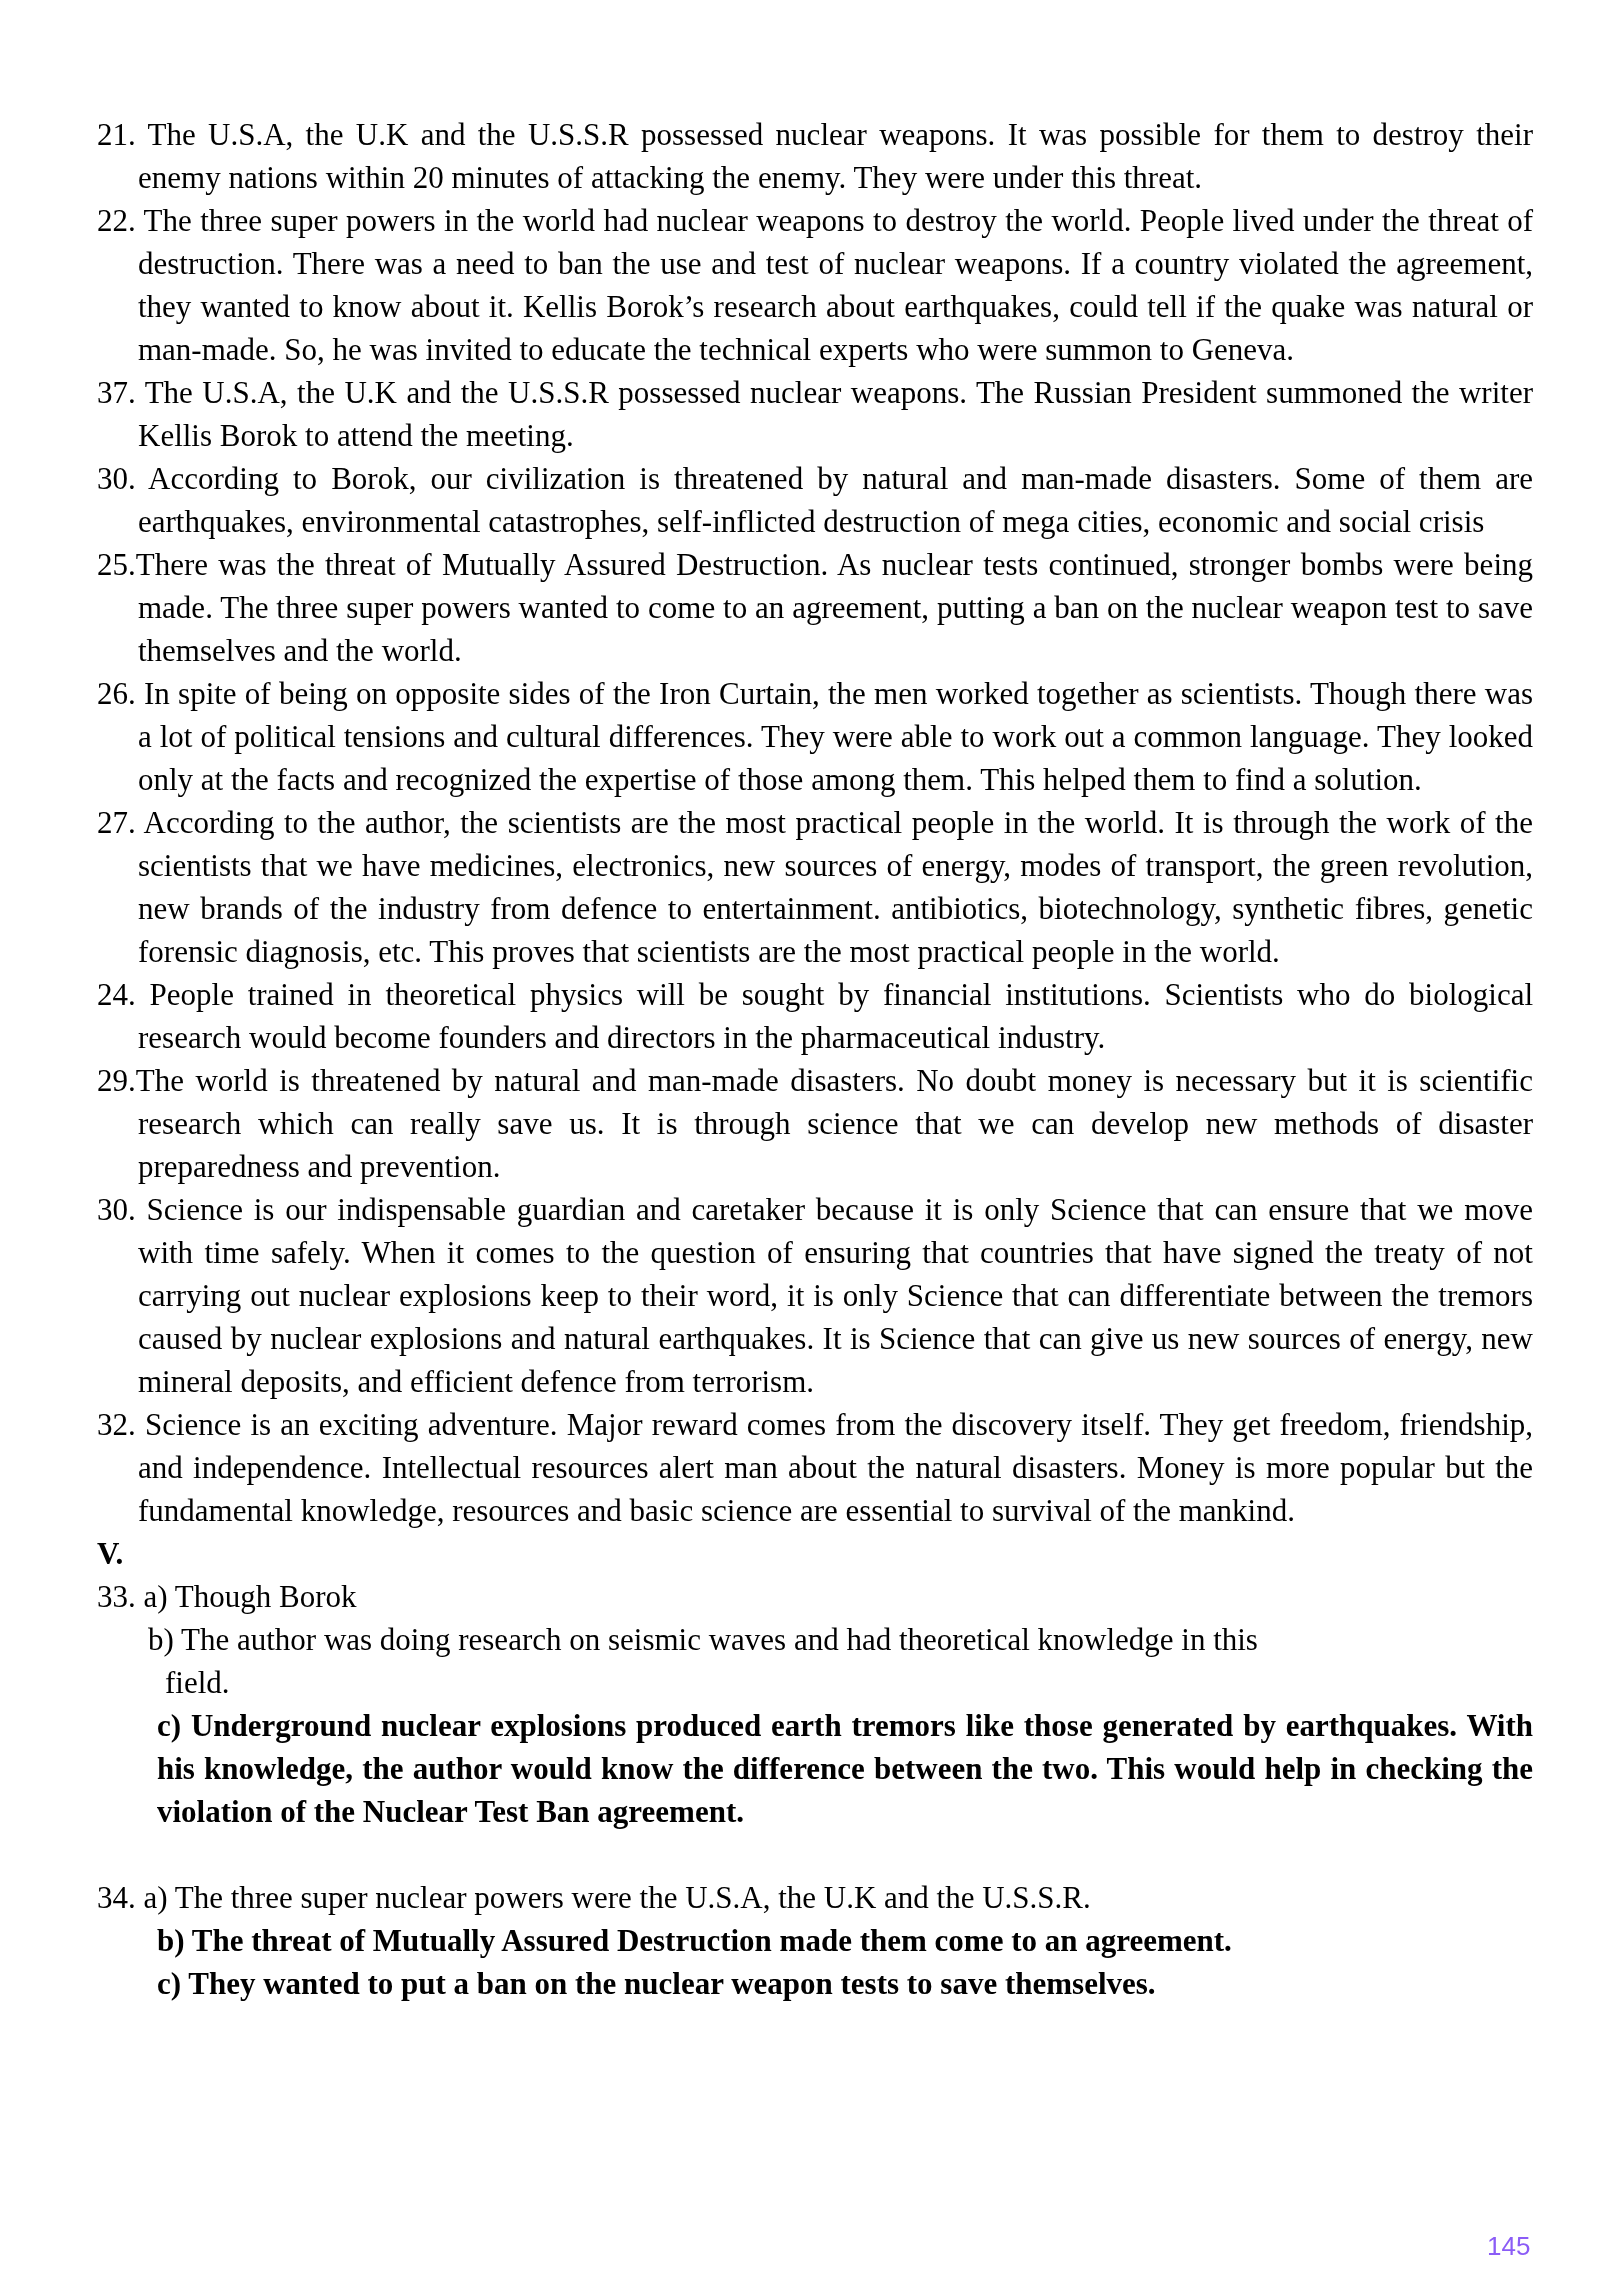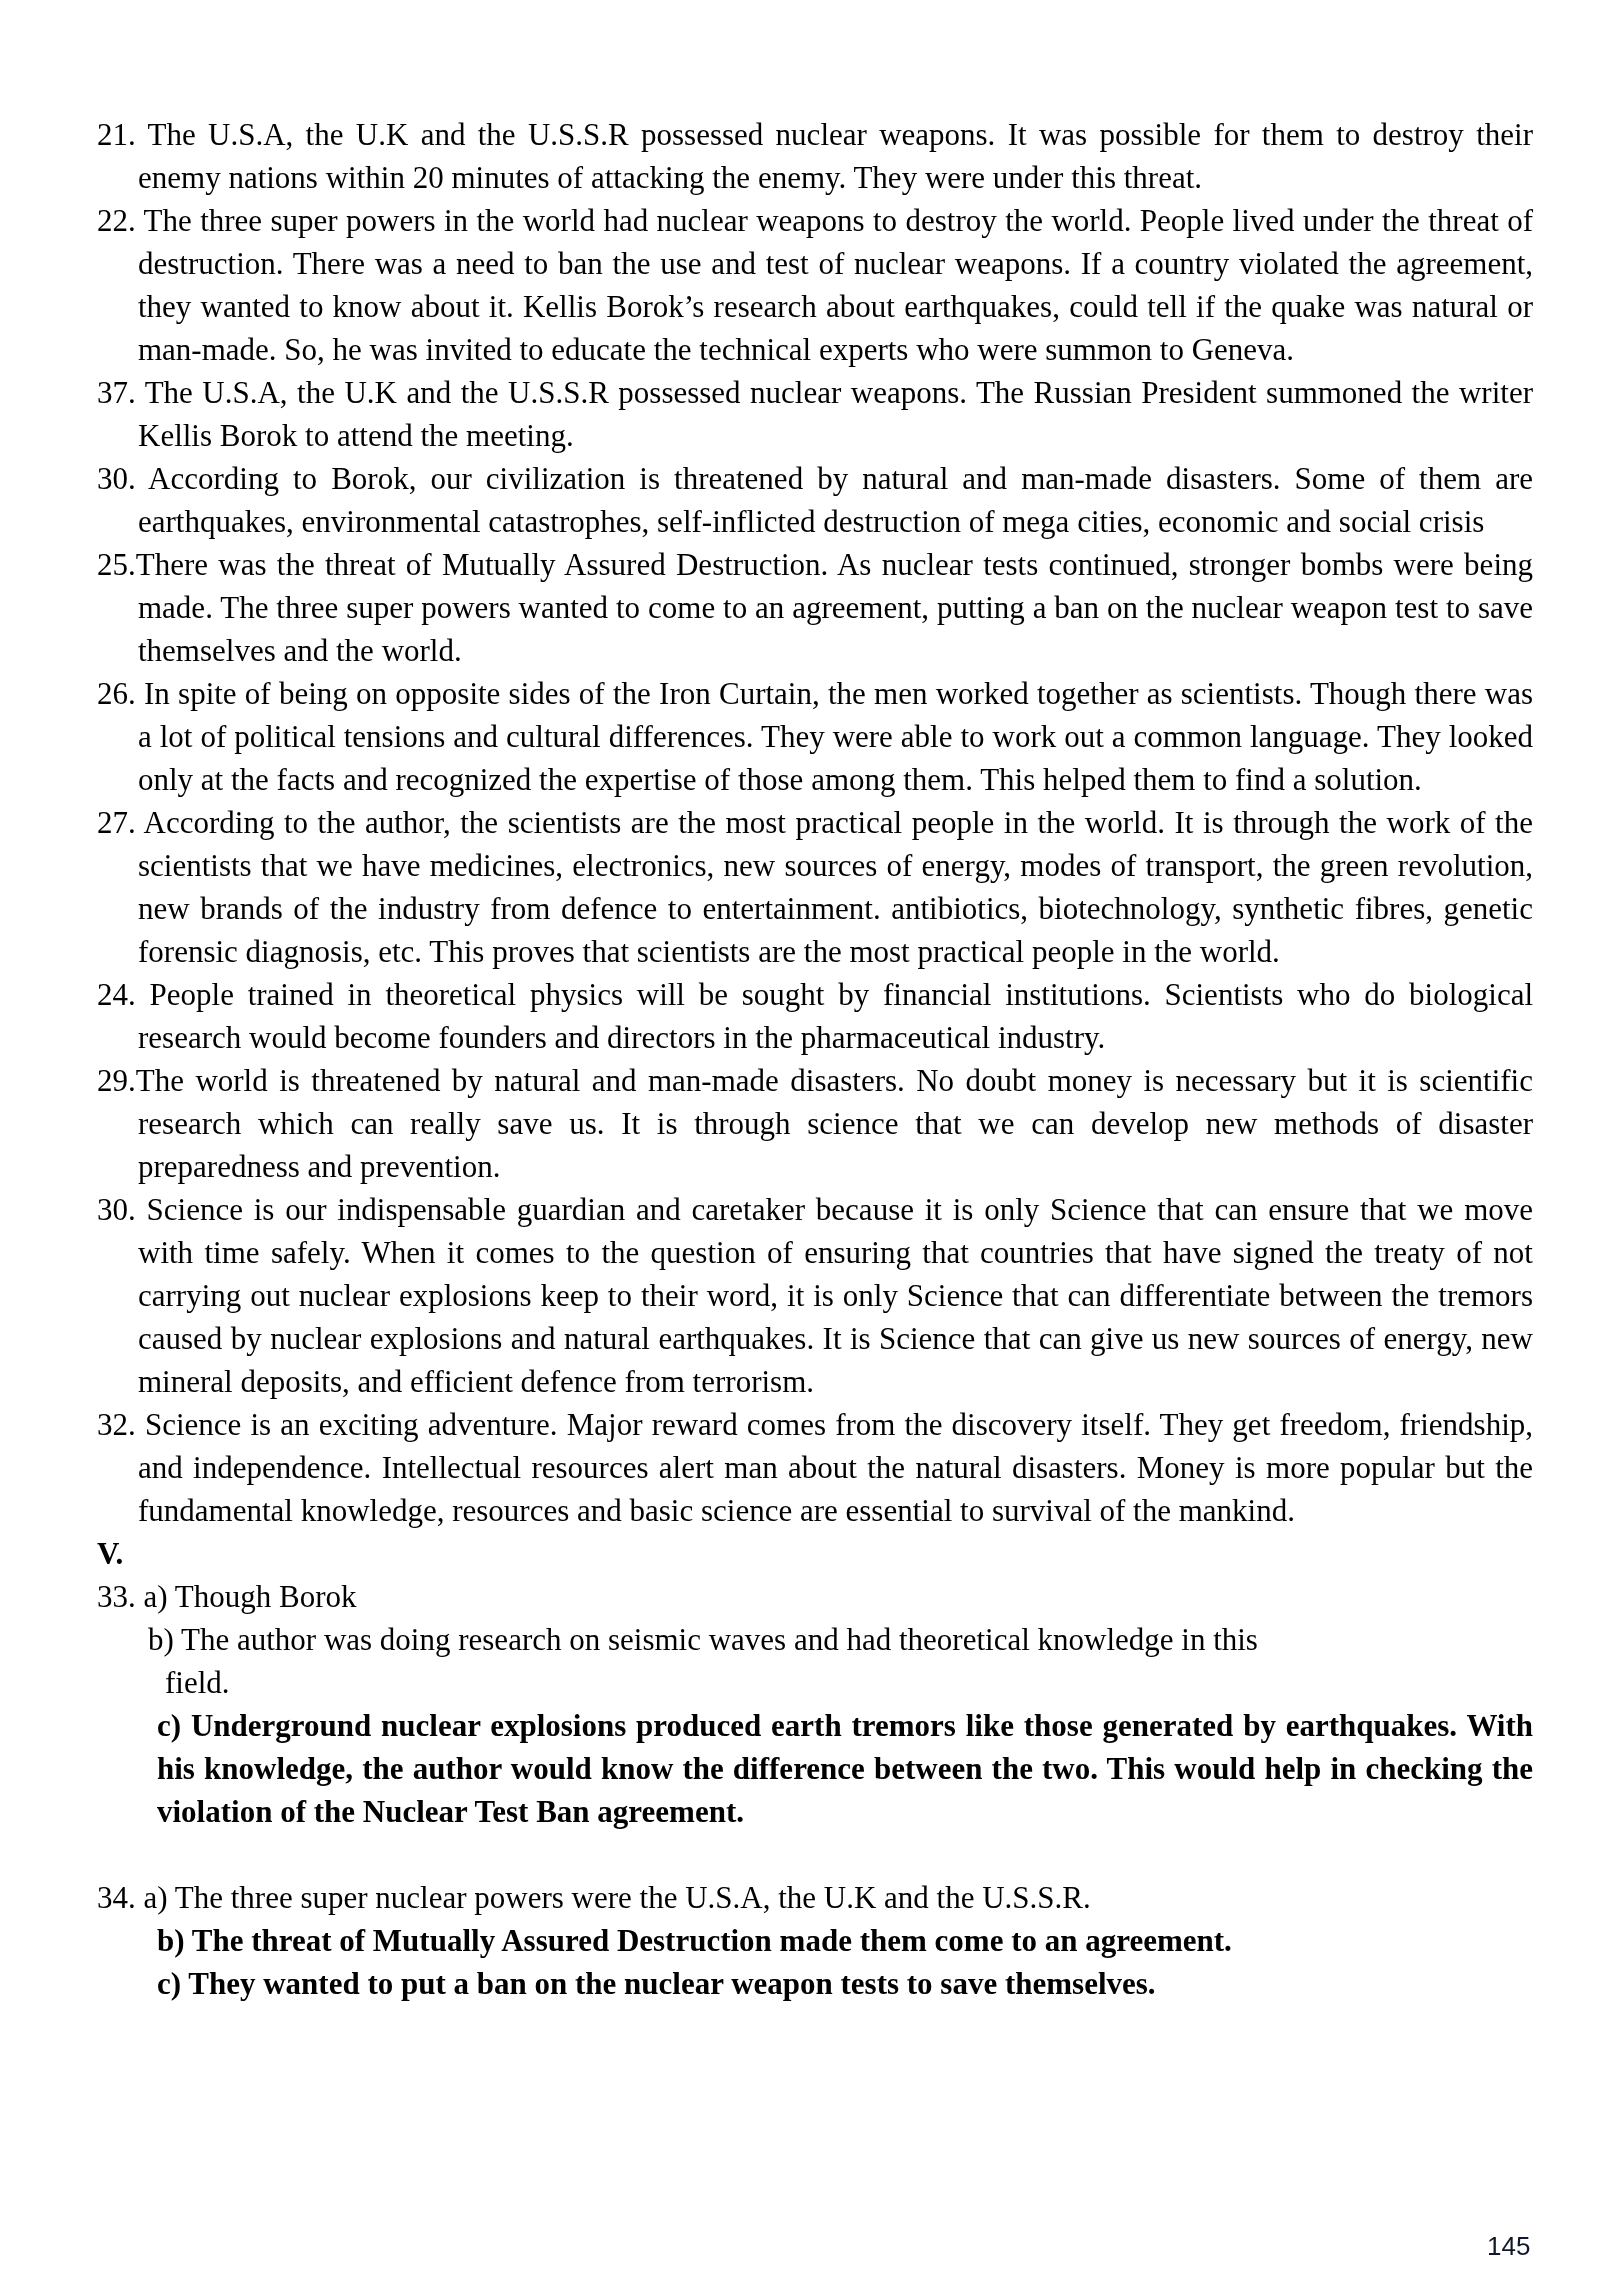--- a/index.html
+++ b/index.html
@@ -15,21 +15,21 @@
   }
   .heading { font-weight:bold; }
   .sub-b { padding-left:51px; padding-right:190px; text-align:left; }
   .sub-b .cont { display:block; padding-left:17px; }
   .sub { padding-left:60px; text-align:justify;font-weight:bold; }
   .blank { height:43px; }
   .q34 { }
   .q34 .sub { padding-left:60px; }
   .page-number {
     position:absolute; left:1487px; top:2231px;
-    font-family:"Liberation Sans", sans-serif; font-size:26px; color:#0f172a;text-align:center;
+    font-family:"Liberation Sans", sans-serif; font-size:26px; color:#8b5cf6;text-align:center;
   }
   .nojust { text-align:left; }
 </style>
 </head>
 <body>
 
 <div class="page">
 
   <div class="item"><span>21.</span> <span>The U.S.A, the U.K and the U.S.S.R possessed nuclear weapons. It was possible for them to destroy their enemy nations within 20 minutes of attacking the enemy. They were under this threat.</span></div>
 

